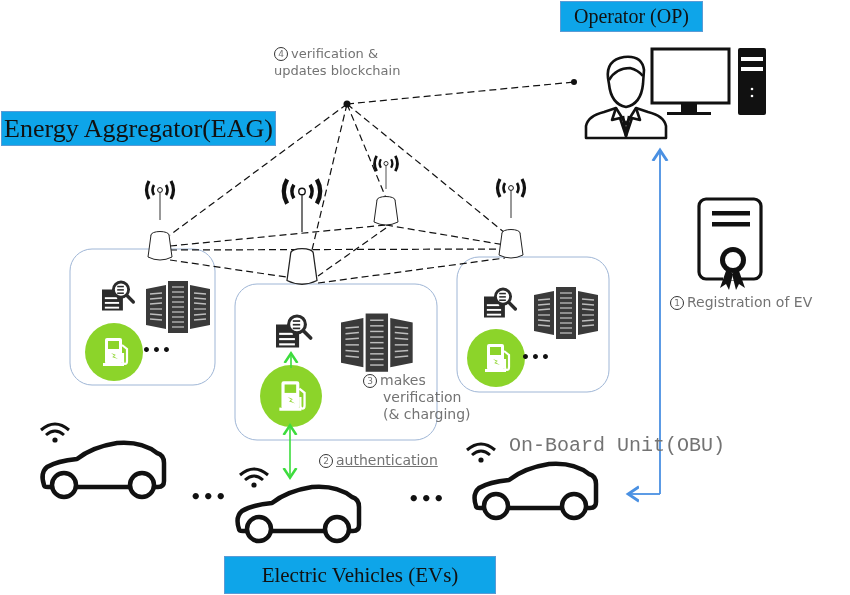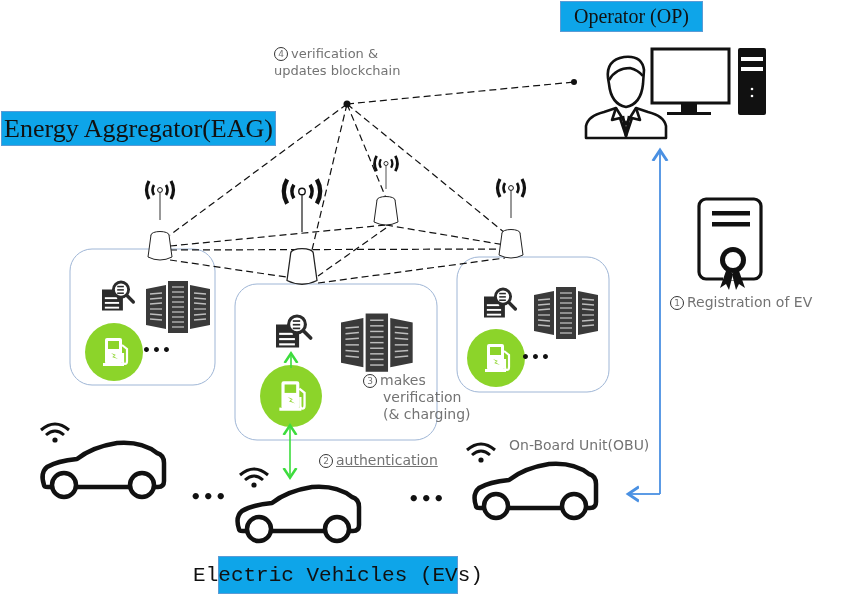--- a/index.html
+++ b/index.html
@@ -238,39 +238,39 @@
   <g transform="translate(481,458)">
       <use href="#wifi"></use>
     </g>
   <g transform="translate(534,484)">
       <use href="#car"></use>
     </g>
 </svg>
 
 <div class="label-box" style="left:560px;top:1px;width:143px;height:31px;font-size:20px;">Operator (OP)</div>
 <div class="label-box" style="left:1px;top:111px;width:275px;height:35px;font-size:26px;">Energy Aggregator(EAG)</div>
-<div class="label-box" style="left:218px;top:556px;width:240px;height:38px;font-size:21px;font-family:Liberation Mono, monospace;">Electric Vehicles (EVs)</div>
+<div class="label-box" style="left:224px;top:556px;width:272px;height:38px;font-size:21px;">Electric Vehicles (EVs)</div>
 
 <div class="step" style="left:274px;top:45px;">
   <span class="circled">4</span><span>verification &amp;</span><br>
   <span>updates blockchain</span>
 </div>
 
 <div class="step" style="left:670px;top:294px;font-size:14px;">
   <span class="circled">1</span><span>Registration of EV</span>
 </div>
 
 <div class="step" style="left:319px;top:372px;font-size:14px;margin-left:44px;">
   <span class="circled">3</span><span>makes</span><br>
   <span style="padding-left:20px">verification</span><br>
   <span style="padding-left:20px">(&amp; charging)</span>
 </div>
 
 <div class="step" style="left:319px;top:452px;font-size:14px;text-decoration:underline;">
   <span class="circled">2</span><span>authentication</span>
 </div>
 
-<div class="step" style="left:509px;top:437px;font-size:14px;">On-Board Unit(OBU)</div>
+<div class="step" style="left:509px;top:437px;font-size:20px;font-family:Liberation Mono, monospace;">On-Board Unit(OBU)</div>
 
 <div class="dots" style="left:142px;top:342px;font-size:14px;">•••</div>
 <div class="dots" style="left:521px;top:349px;font-size:14px;">•••</div>
 <div class="dots" style="left:190px;top:486px;">•••</div>
 <div class="dots" style="left:408px;top:488px;">•••</div>
 
 </body></html>

